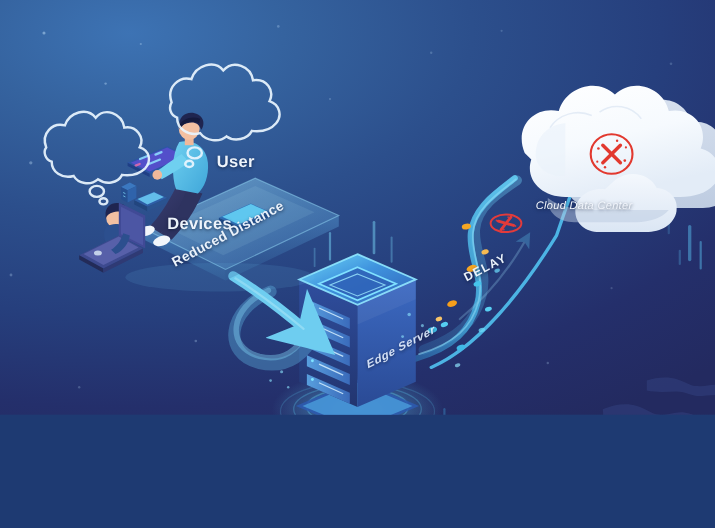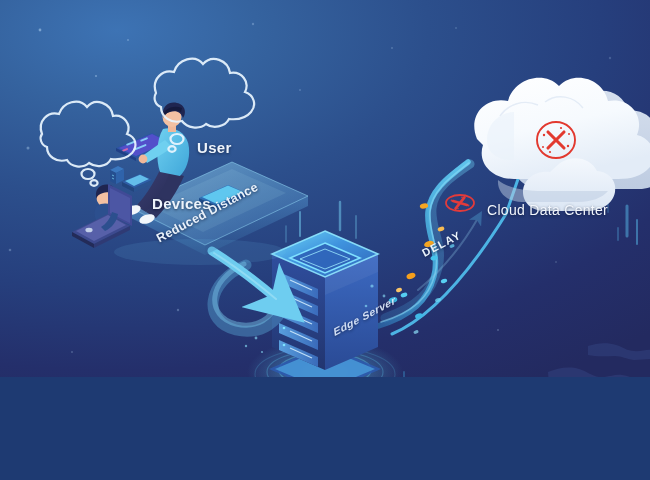--- a/index.html
+++ b/index.html
@@ -16,21 +16,21 @@
   .layer{position:absolute;left:0;top:0;width:650px;height:480px;}
   .lbl{
     position:absolute;color:#eef4fb;
     font-family:"Liberation Sans", sans-serif;
     white-space:nowrap;letter-spacing:.3px;
     text-shadow:0 1px 3px rgba(8,18,45,.65);
     user-select:none;
   }
   #lbl-user{left:197px;top:139px;font-size:15px;font-weight:700;}
   #lbl-devices{left:152px;top:195px;font-size:15px;font-weight:700;}
-  #lbl-cloud{left:487px;top:202px;font-size:14px;font-weight:400;color:#f2f6fc;}
+  #lbl-cloud{left:487px;top:182px;font-size:10px;font-weight:400;color:#f2f6fc;font-style:italic;}
   #lbl-reduced{
     left:154px;top:233px;font-size:12.5px;font-weight:700;color:#e9f1fa;
     transform:rotate(-28deg);transform-origin:left top;
   }
   #lbl-delay{
     left:420px;top:248px;font-size:11px;font-weight:700;color:#eaf2fb;
     letter-spacing:1.2px;transform:rotate(-27deg);transform-origin:left top;
   }
   #lbl-edge{
     left:333px;top:326px;font-size:10.5px;font-weight:700;color:#dfeafb;

